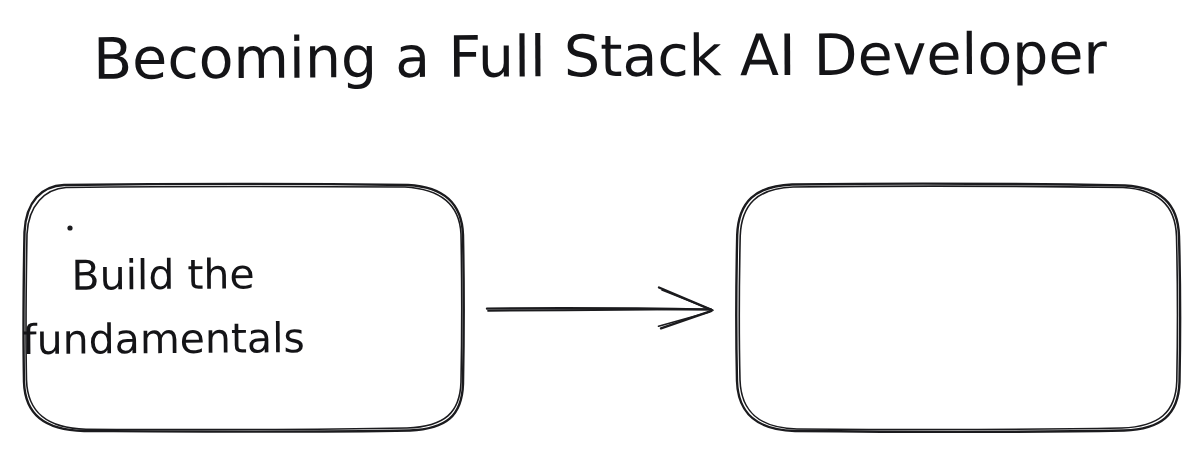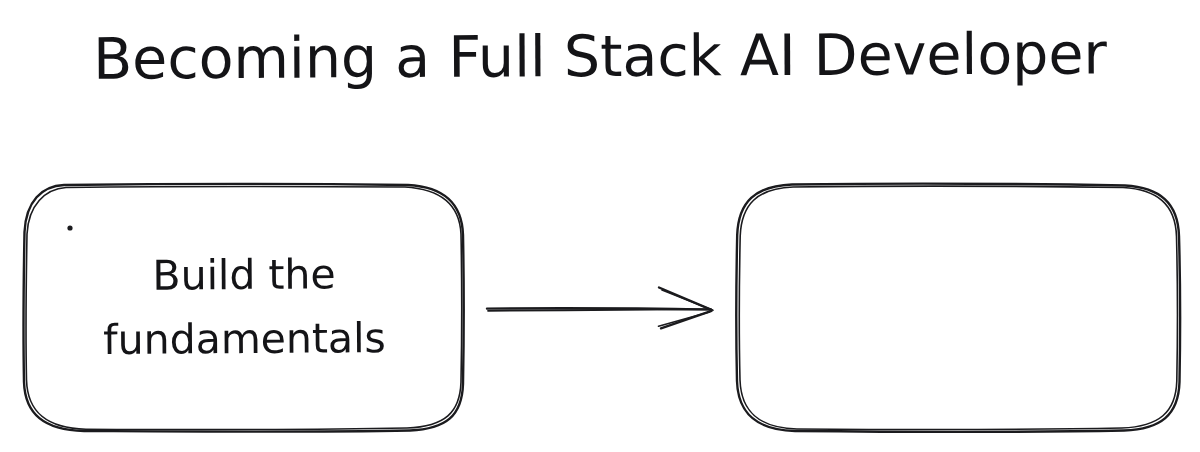--- a/index.html
+++ b/index.html
@@ -37,21 +37,21 @@
     letter-spacing: 0px;
     white-space: nowrap;
     color: #141417;
     margin: 0;
     transform: rotate(-0.3deg);
   }
   .node {
     position: absolute;
     display: flex;
     align-items: center;
-    justify-content: center;
+    justify-content: flex-start;
     text-align: center;
   }
   .node-left  { left: 22px;  top: 182px; width: 444px; height: 250px; }
   .node-right { left: 735px; top: 183px; width: 446px; height: 250px; }
   .node-label {
     font-size: 41px;
     line-height: 64px;
     font-weight: 500;
     white-space: pre-line;
     color: #141417;

